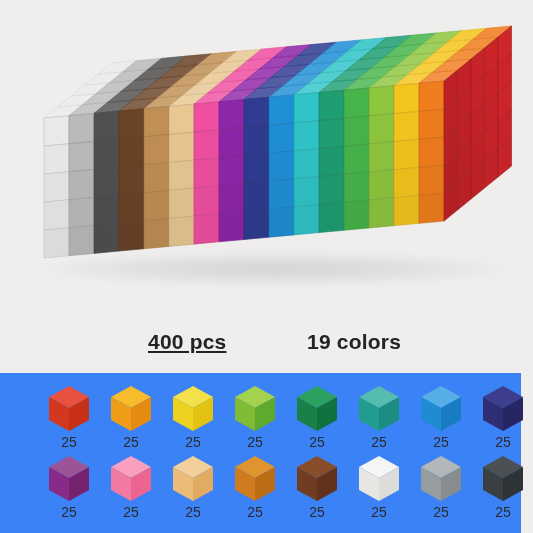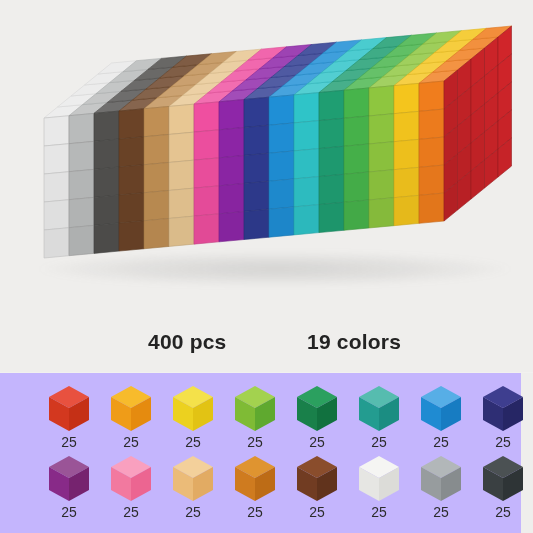--- a/index.html
+++ b/index.html
@@ -24,25 +24,25 @@
     filter:blur(3px);
   }
 
   
   #labels{position:absolute;left:0;top:330px;width:533px;height:42px;}
   .big-label{
     position:absolute;top:0;
     font-size:21px;font-weight:700;color:#232323;letter-spacing:.2px;
     font-family:"Liberation Sans", sans-serif;white-space:nowrap;
   }
-  #label-pcs{left:148px;}
+  #label-pcs{left:148px;text-decoration:underline;}
   #label-colors{left:307px;}
 
   
-  #legend{position:absolute;left:0;top:372px;width:521px;height:161px;background:#c4b5fd;}
+  #legend{position:absolute;left:0;top:372px;width:521px;height:161px;background:#3b82f6;}
   #legend-divider{position:absolute;left:0;top:0;width:533px;height:1px;background:#f2f1ef;}
 
   .legend-row{position:absolute;left:0;width:533px;height:72px;}
   #legend-row-0{top:14px;}
   #legend-row-1{top:84px;}
 
   .swatch{
     position:absolute;top:0;width:62px;height:70px;
   }
   .cube{position:absolute;left:11px;top:0;width:40px;height:46px;}

